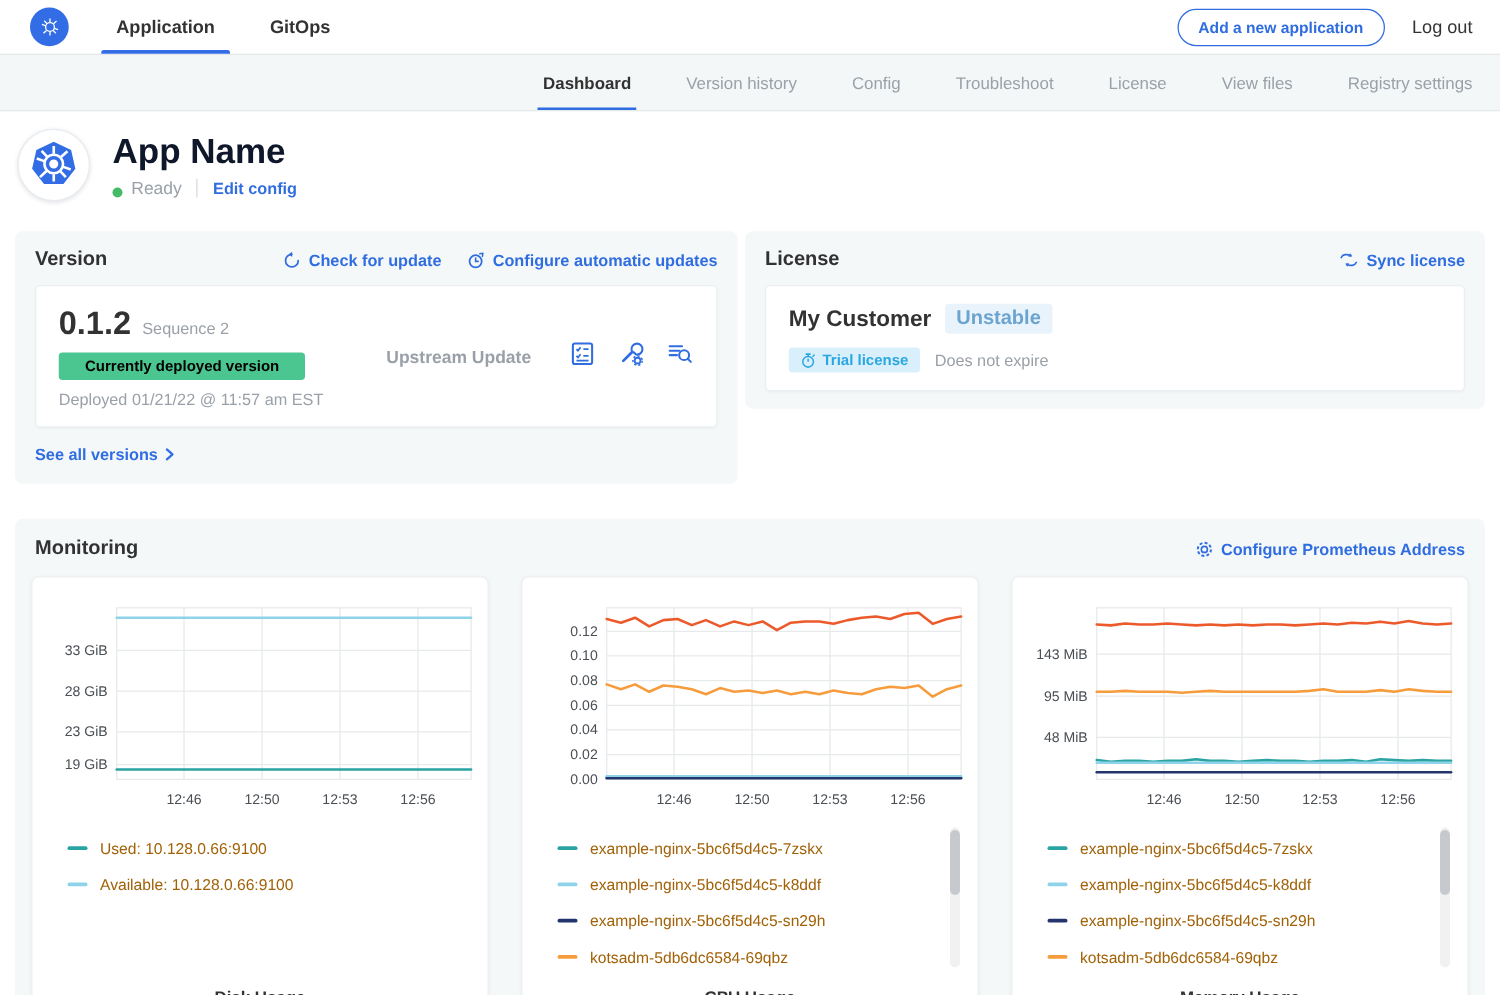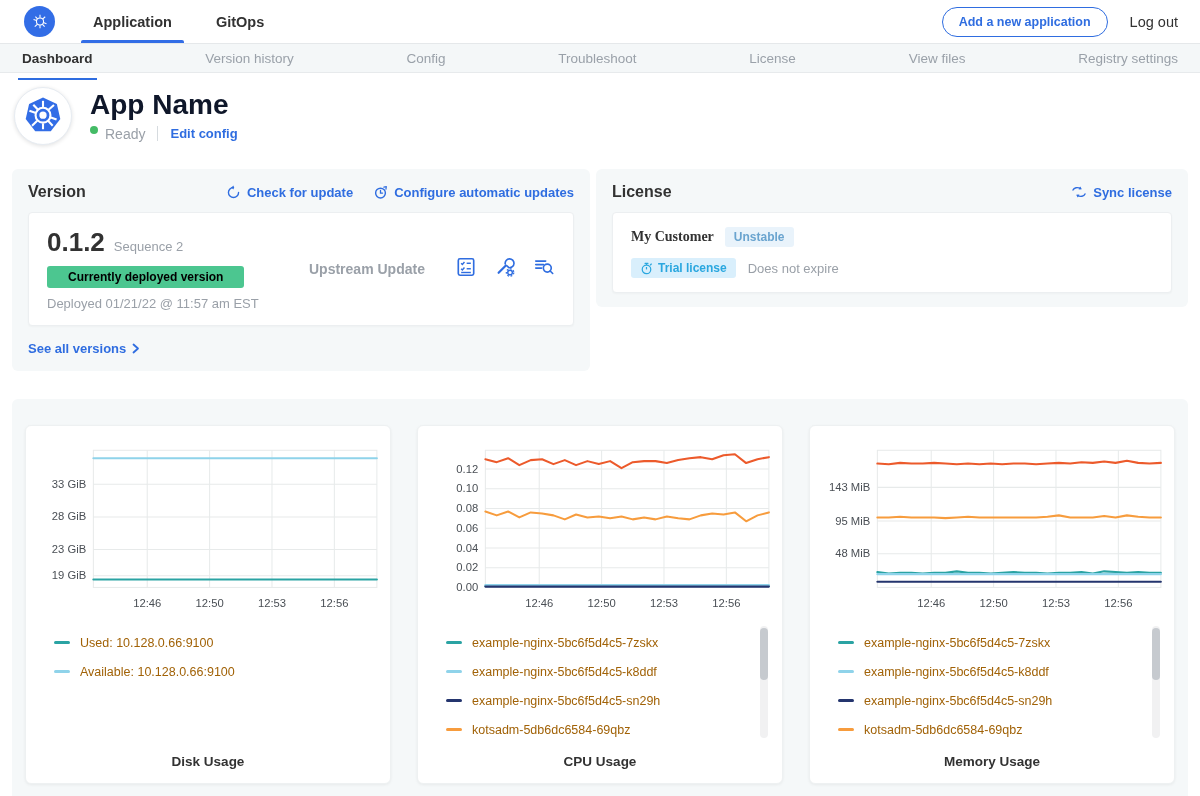--- a/index.html
+++ b/index.html
@@ -8,30 +8,30 @@
   
   .topnav { height:43px; display:flex; align-items:center; padding:0 22px 0 24px; background:#fff; }
   .topnav-logo { width:31px; height:31px; border-radius:50%; background:#326de6; display:flex; align-items:center; justify-content:center; margin-right:38px; }
   .topnav-tab { position:relative; height:43px; display:flex; align-items:center; font-size:14.5px; font-weight:700; color:#323232; margin-right:44px; cursor:pointer; }
   .topnav-tab.active::after { content:""; position:absolute; left:-12px; right:-12px; bottom:0; height:3px; background:#326de6; border-radius:2px 2px 0 0; }
   .topnav-spacer { flex:1; }
   .pill-btn { border:1px solid #2f6de0; color:#2f6de0; background:#fff; border-radius:17px; padding:7px 16px; font-size:12.5px; font-weight:700; cursor:pointer; font-family:inherit; }
   .logout { font-size:14.5px; color:#323232; margin-left:22px; cursor:pointer; }
 
   
-  .subnav { height:30px; background:#f4f7f8; border-top:1px solid #e5e8ea; border-bottom:1px solid #e7eaec; display:flex; align-items:center; justify-content:space-between; }
+  .subnav { height:46px; background:#f4f7f8; border-top:1px solid #e5e8ea; border-bottom:1px solid #e7eaec; display:flex; align-items:center; justify-content:flex-end; }
   .subnav-tab { position:relative; height:42px; display:flex; align-items:center; font-size:13.5px; color:#9aa1a9; margin:0 22px; cursor:pointer; }
   .subnav-tab.active { color:#323232; font-weight:600; }
   .subnav-tab.active::after { content:""; position:absolute; left:-4px; right:-4px; bottom:-1px; height:2.5px; background:#2f6de0; }
 
   
   .app-header { display:flex; align-items:center; padding:14px 14px 16px 14px; }
   .app-avatar { width:58px; height:58px; border-radius:50%; background:#fff; border:1px solid #e7ecf2; box-shadow:0 1px 4px rgba(0,0,0,.12); display:flex; align-items:center; justify-content:center; margin-right:18px; }
   .app-title { font-size:28px; font-weight:700; color:#0f172a; line-height:1.1; }
-  .app-status-row { display:flex; align-items:flex-start; margin-top:6px; }
+  .app-status-row { display:flex; align-items:flex-end; margin-top:6px; }
   .status-dot { width:8px; height:8px; border-radius:50%; background:#44bb66; margin-right:7px; }
   .status-text { font-size:14px; color:#9aa0a8; }
   .vdiv { width:1px; height:15px; background:#d6dbdf; margin:0 12px; }
   .blue-link { color:#2f6de0; font-size:13px; font-weight:700; cursor:pointer; display:inline-flex; align-items:center; gap:6px; text-decoration:none; }
 
   
   .cards-row { display:flex; gap:6px; margin:8px 12px 0 12px; }
   .panel { background:#f5f8f9; border-radius:6px; padding:14px 16px 14px 16px; }
   .card-version { width:578px; flex:none; }
   .card-license { flex:1; align-self:flex-start; }
@@ -44,22 +44,22 @@
   .vnum-row { display:flex; align-items:baseline; }
   .vnum { font-size:26px; font-weight:700; color:#323232; }
   .vseq { font-size:13px; color:#9aa0a8; margin-left:9px; }
   .green-badge { display:inline-block; background:#4cc690; color:#000000; font-size:12px; font-weight:700; padding:4px 21px; border-radius:3px; margin-top:8px; }
   .deployed-ts { font-size:13px; color:#9aa0a8; margin-top:8px; }
   .upstream { flex:1; font-size:14px; font-weight:700; color:#9aa0a8; }
   .version-icons { display:flex; align-items:center; gap:17px; }
   .see-link { margin-top:13px; }
   .license-inner { }
   .cust-row { display:flex; align-items:center; }
-  .cust-name { font-size:14px; font-weight:700; color:#323232;font-family:Liberation Serif, serif; }
-  .chan-badge { background:#e9f3fb; color:#6aa4cf; font-size:12px; font-weight:600; padding:3px 9px; border-radius:3px; margin-left:11px; }
+  .cust-name { font-size:18px; font-weight:700; color:#323232; }
+  .chan-badge { background:#e9f3fb; color:#6aa4cf; font-size:16px; font-weight:600; padding:3px 9px; border-radius:3px; margin-left:11px; }
   .lic-row2 { display:flex; align-items:center; margin-top:11px; }
   .trial-badge { background:#d9effc; color:#2aa7df; font-size:12px; font-weight:700; padding:3px 9px; border-radius:3px; display:inline-flex; align-items:center; gap:5px; }
   .expiry { font-size:13px; color:#9aa0a8; margin-left:12px; }
 
   
   .monitoring { margin:28px 12px 0 12px; padding:13px 13px 20px 13px; }
   .mon-head { display:flex; align-items:center; justify-content:space-between; padding:2px 3px 0 3px; }
   .tiles { display:flex; gap:26px; margin-top:13px; }
   .tile { flex:1; background:#fff; border:1px solid #eef1f2; border-radius:6px; box-shadow:0 1px 3px rgba(0,0,0,.06); padding:12px 8px 14px 8px; }
   .chart-wrap svg { display:block; width:100%; }
@@ -242,20 +242,30 @@
             </svg>
           <span>Trial license</span>
         </span>
         <span class="expiry">Does not expire</span>
       </div>
     </div>
   </div>
 </div>
 
 <div class="panel monitoring">
+  <div class="mon-head">
+    <div class="panel-title">Monitoring</div>
+    <span class="blue-link">
+      <svg width="15" height="15" viewBox="0 0 16 16" fill="none" stroke="#2f6de0">
+          <circle cx="8" cy="8" r="2.6" stroke-width="1.4"></circle>
+          <circle cx="8" cy="8" r="5.6" stroke-width="1.7" stroke-dasharray="2.5 1.9"></circle>
+        </svg>
+      <span>Configure Prometheus Address</span>
+    </span>
+  </div>
   <div class="tiles">
     <div class="tile">
       <div class="chart-wrap">
           <svg viewBox="0 0 340 172" width="100%" xmlns="http://www.w3.org/2000/svg">
             <rect x="58" y="12" width="277" height="134" fill="none" stroke="#e7eaea" stroke-width="1"></rect>
             <line x1="58" y1="45.1809523809524" x2="335" y2="45.1809523809524" stroke="#e7eaea" stroke-width="1"></line>
             <text x="51" y="48.6809523809524" text-anchor="end" font-size="11" fill="#4a4f55" font-family="Liberation Sans, DejaVu Sans, sans-serif">33 GiB</text>
             <line x1="58" y1="77.08571428571429" x2="335" y2="77.08571428571429" stroke="#e7eaea" stroke-width="1"></line>
             <text x="51" y="80.58571428571429" text-anchor="end" font-size="11" fill="#4a4f55" font-family="Liberation Sans, DejaVu Sans, sans-serif">28 GiB</text>
             <line x1="58" y1="108.9904761904762" x2="335" y2="108.9904761904762" stroke="#e7eaea" stroke-width="1"></line>

